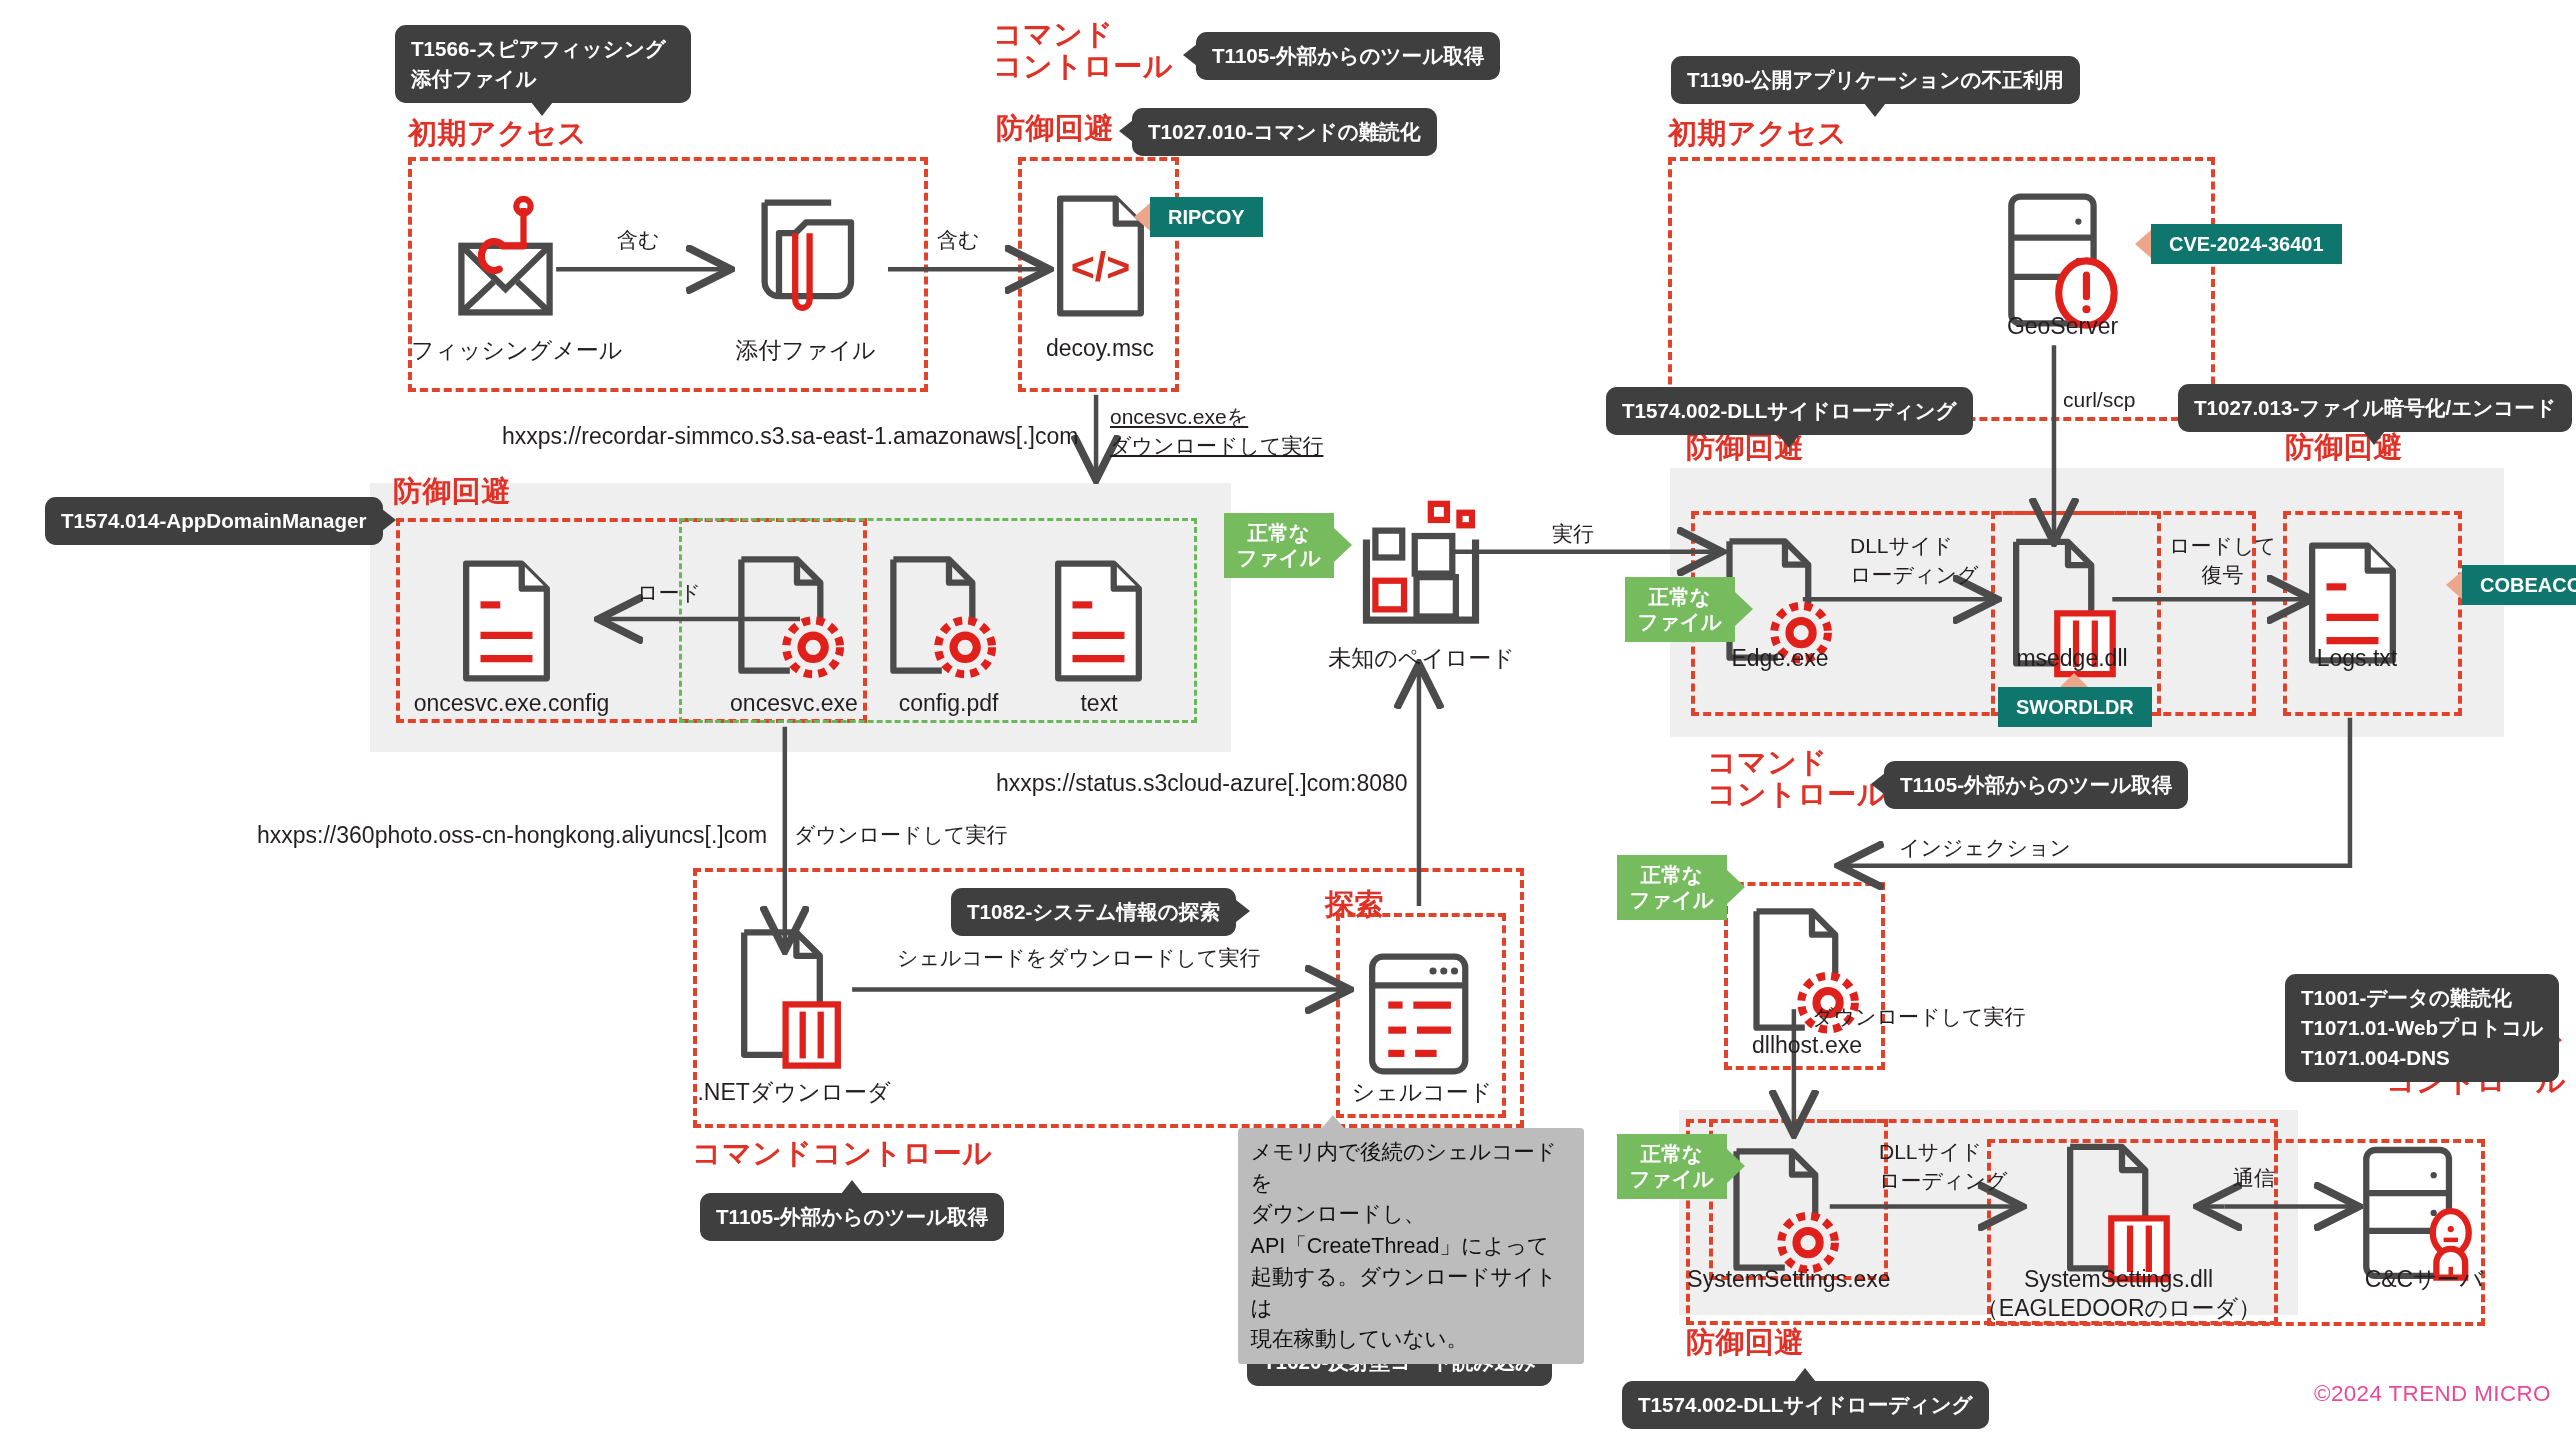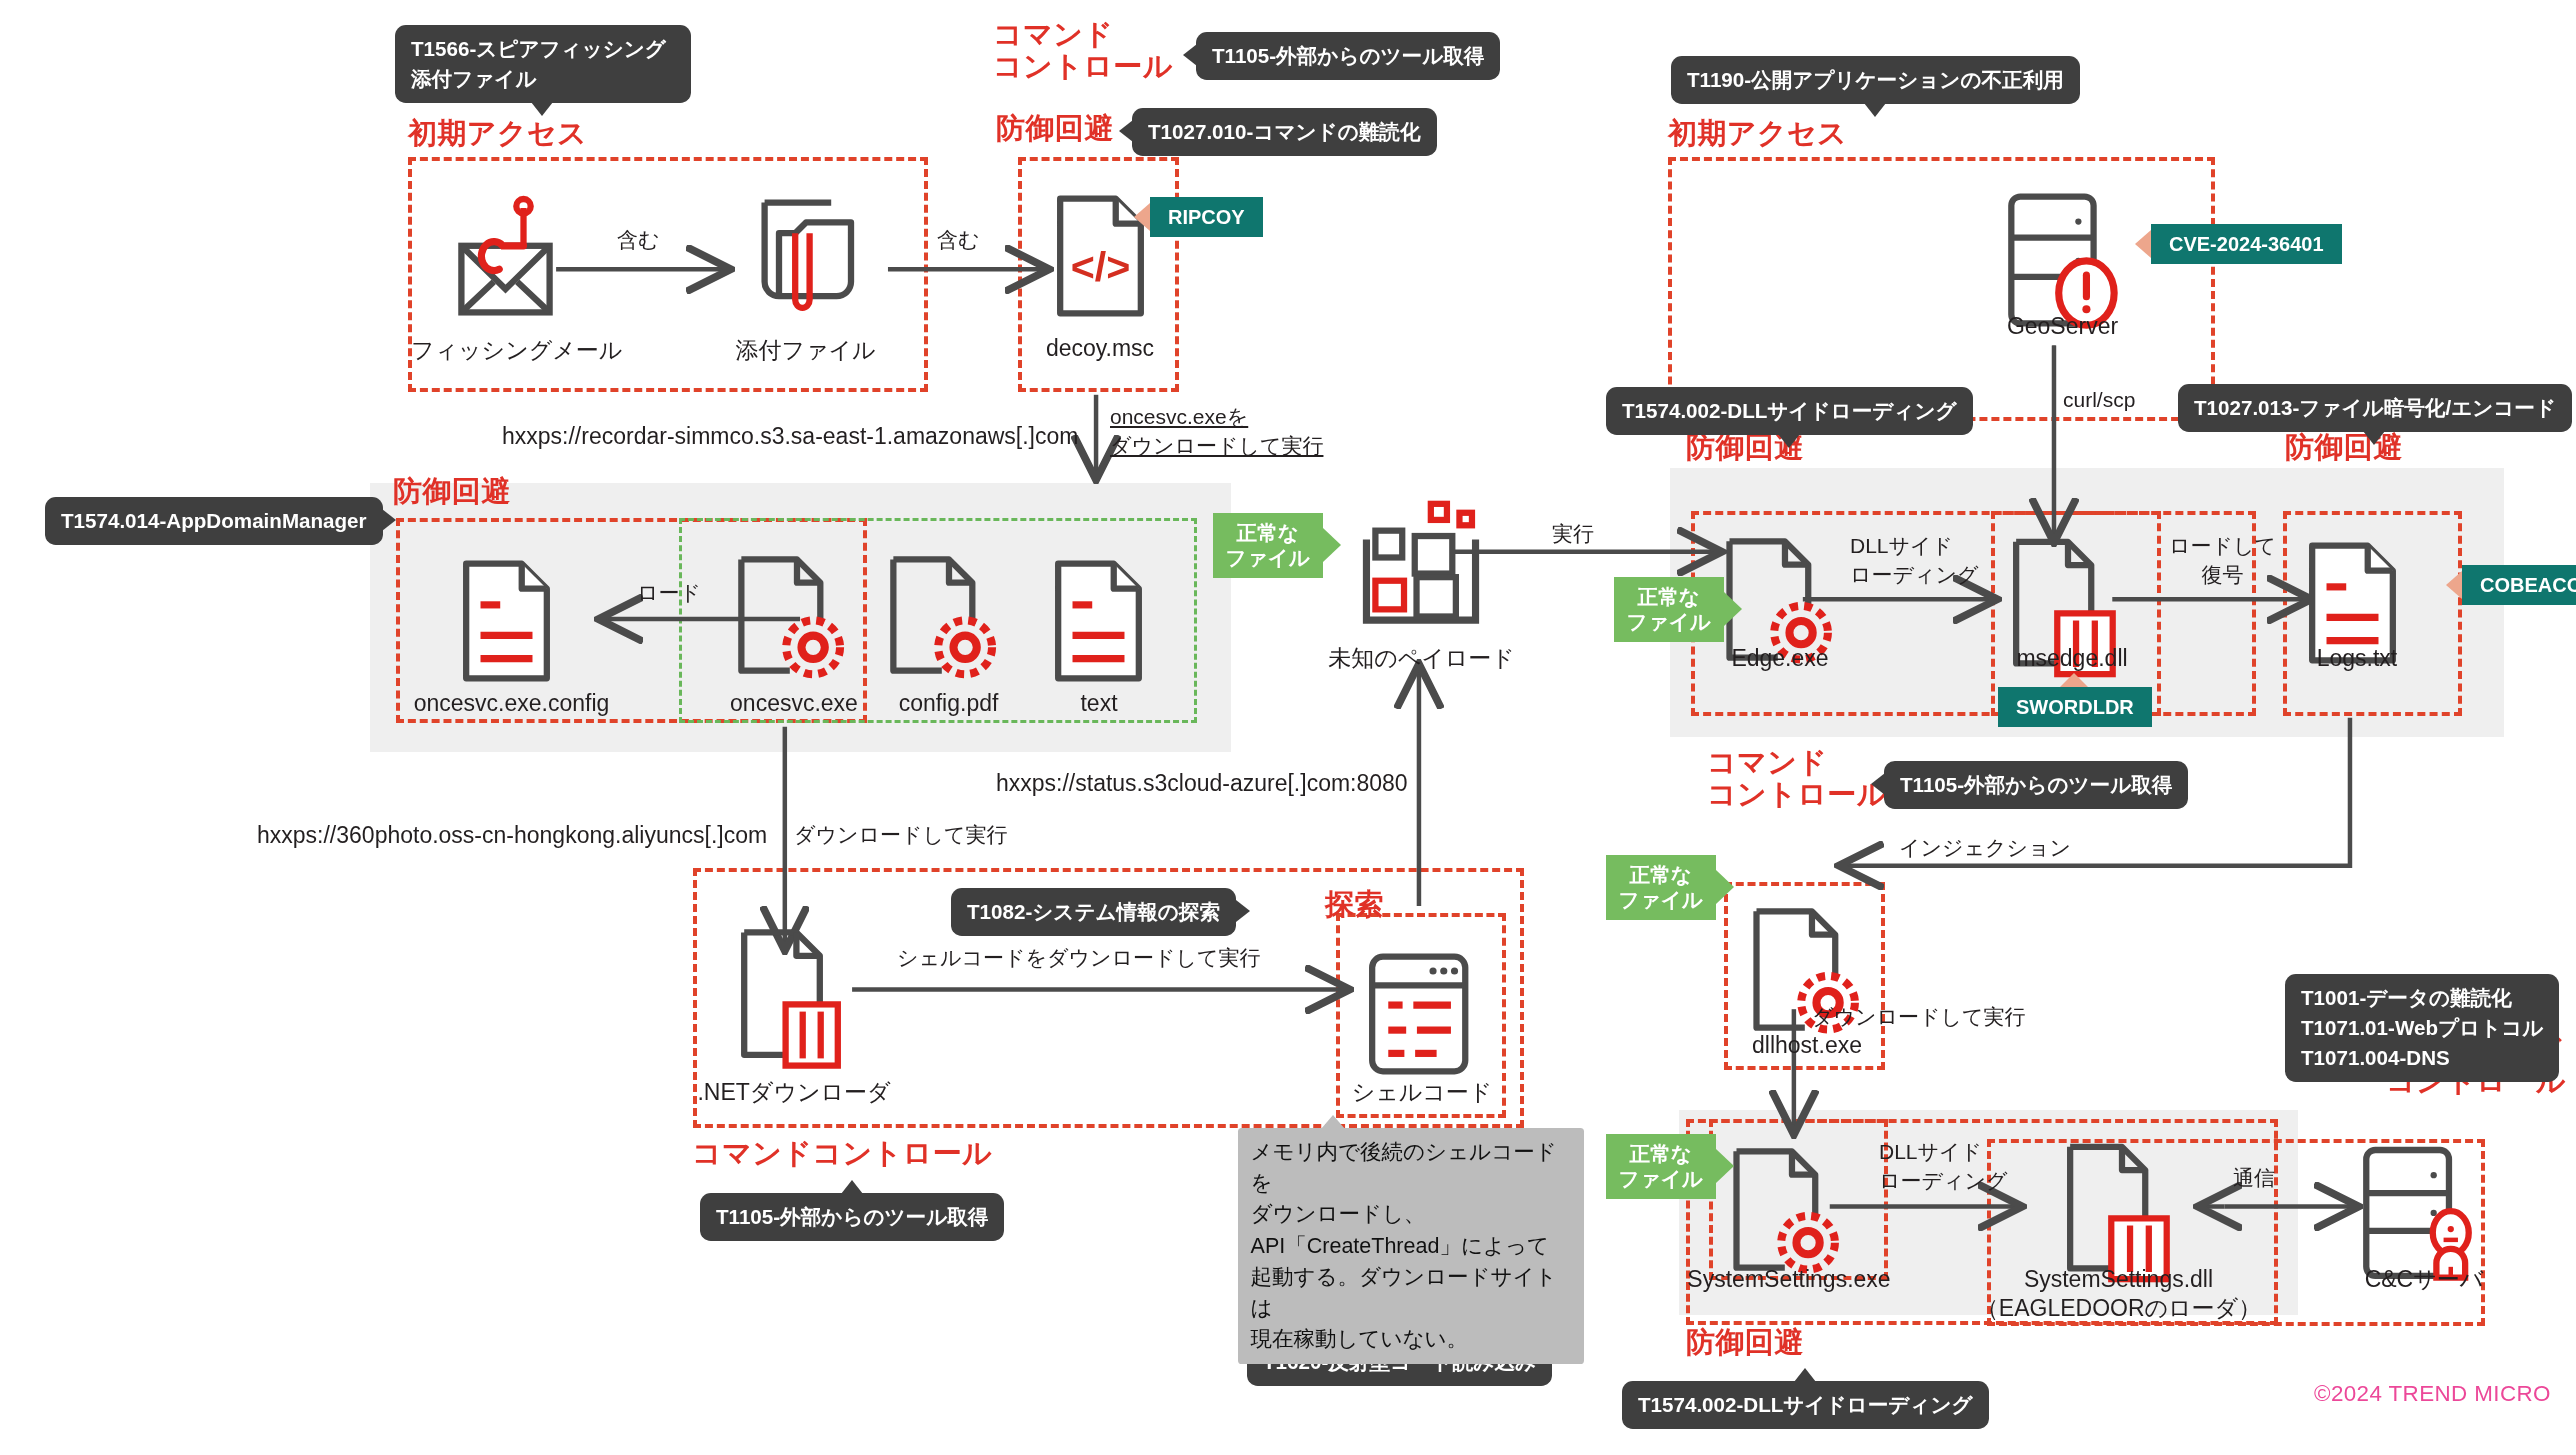--- a/index.html
+++ b/index.html
@@ -118,20 +118,21 @@
   .legit{
     position:absolute;
     background:#76bc5f;
     color:#ffffff;
     font-size:20.6px;
     font-weight:700;
     padding:7.2px 12.6px;
     line-height:1.22;
     text-align:center;
     white-space:pre-line;
+    margin-left:11px;
   }
   .legit .tail{
     position:absolute;width:0;height:0;
     right:-18px;top:50%;margin-top:-17px;
     border-top:17px solid transparent;
     border-bottom:17px solid transparent;
     border-left:18px solid #76bc5f;
   }
 
   

